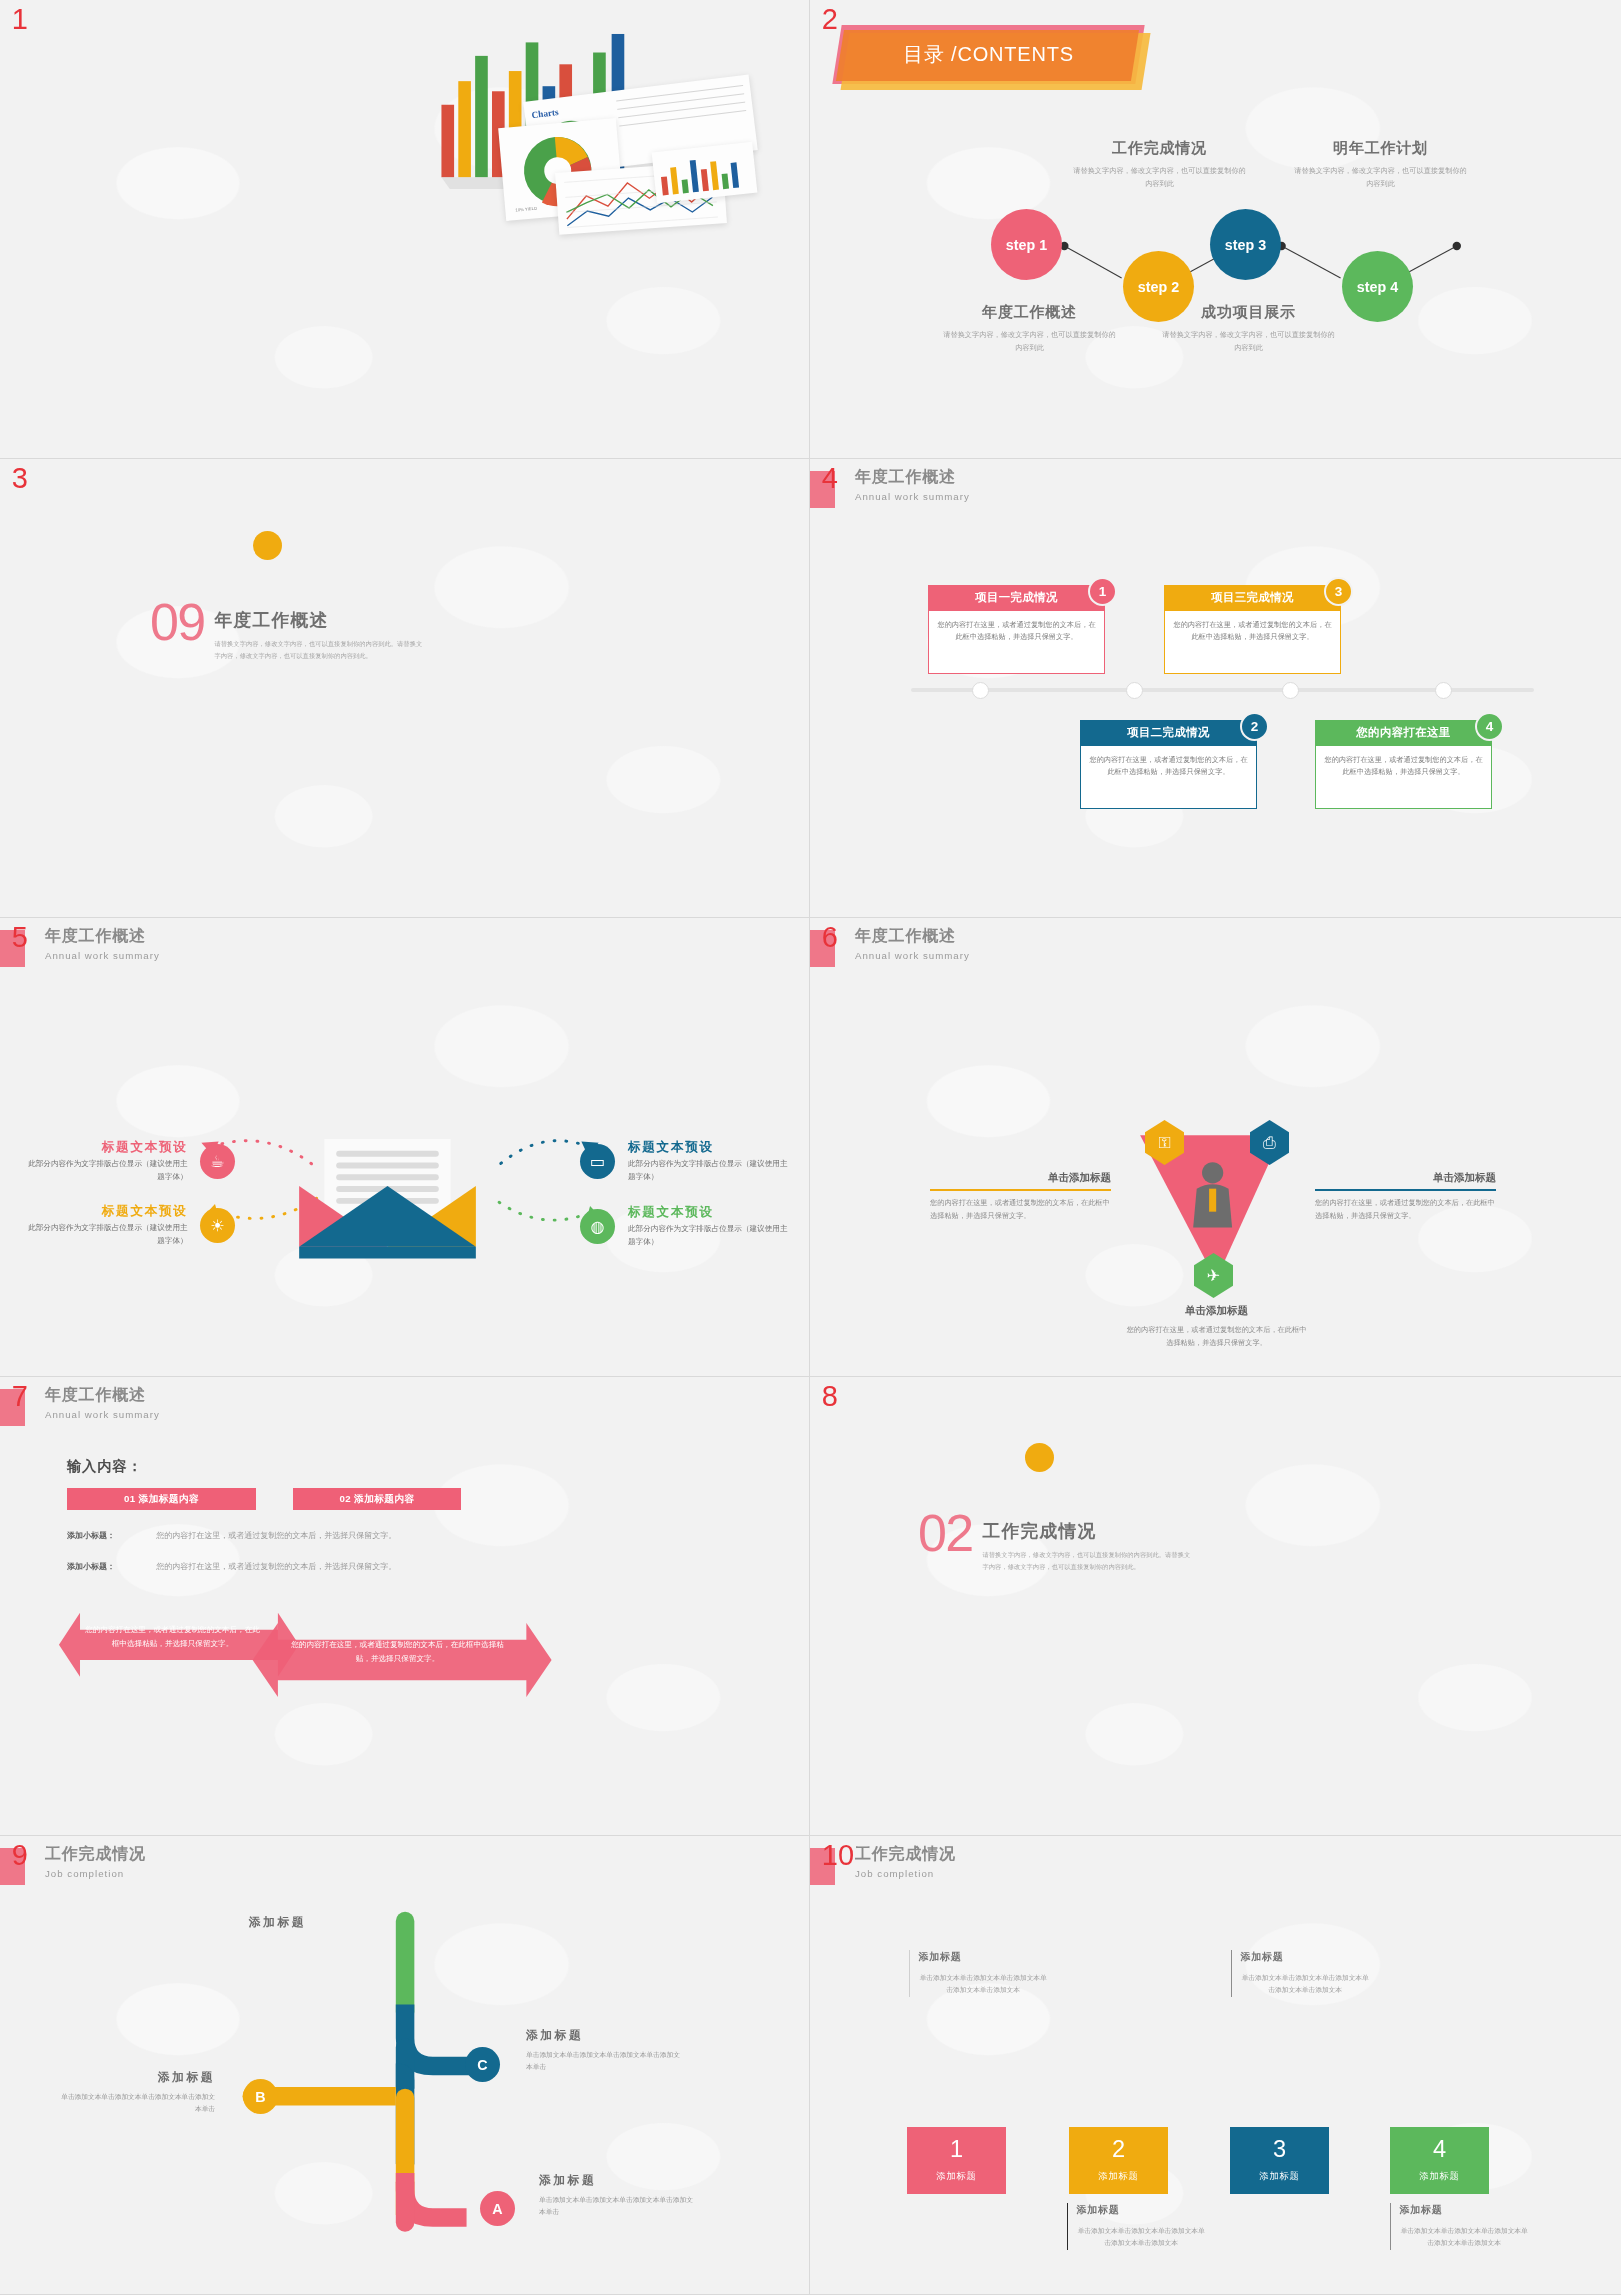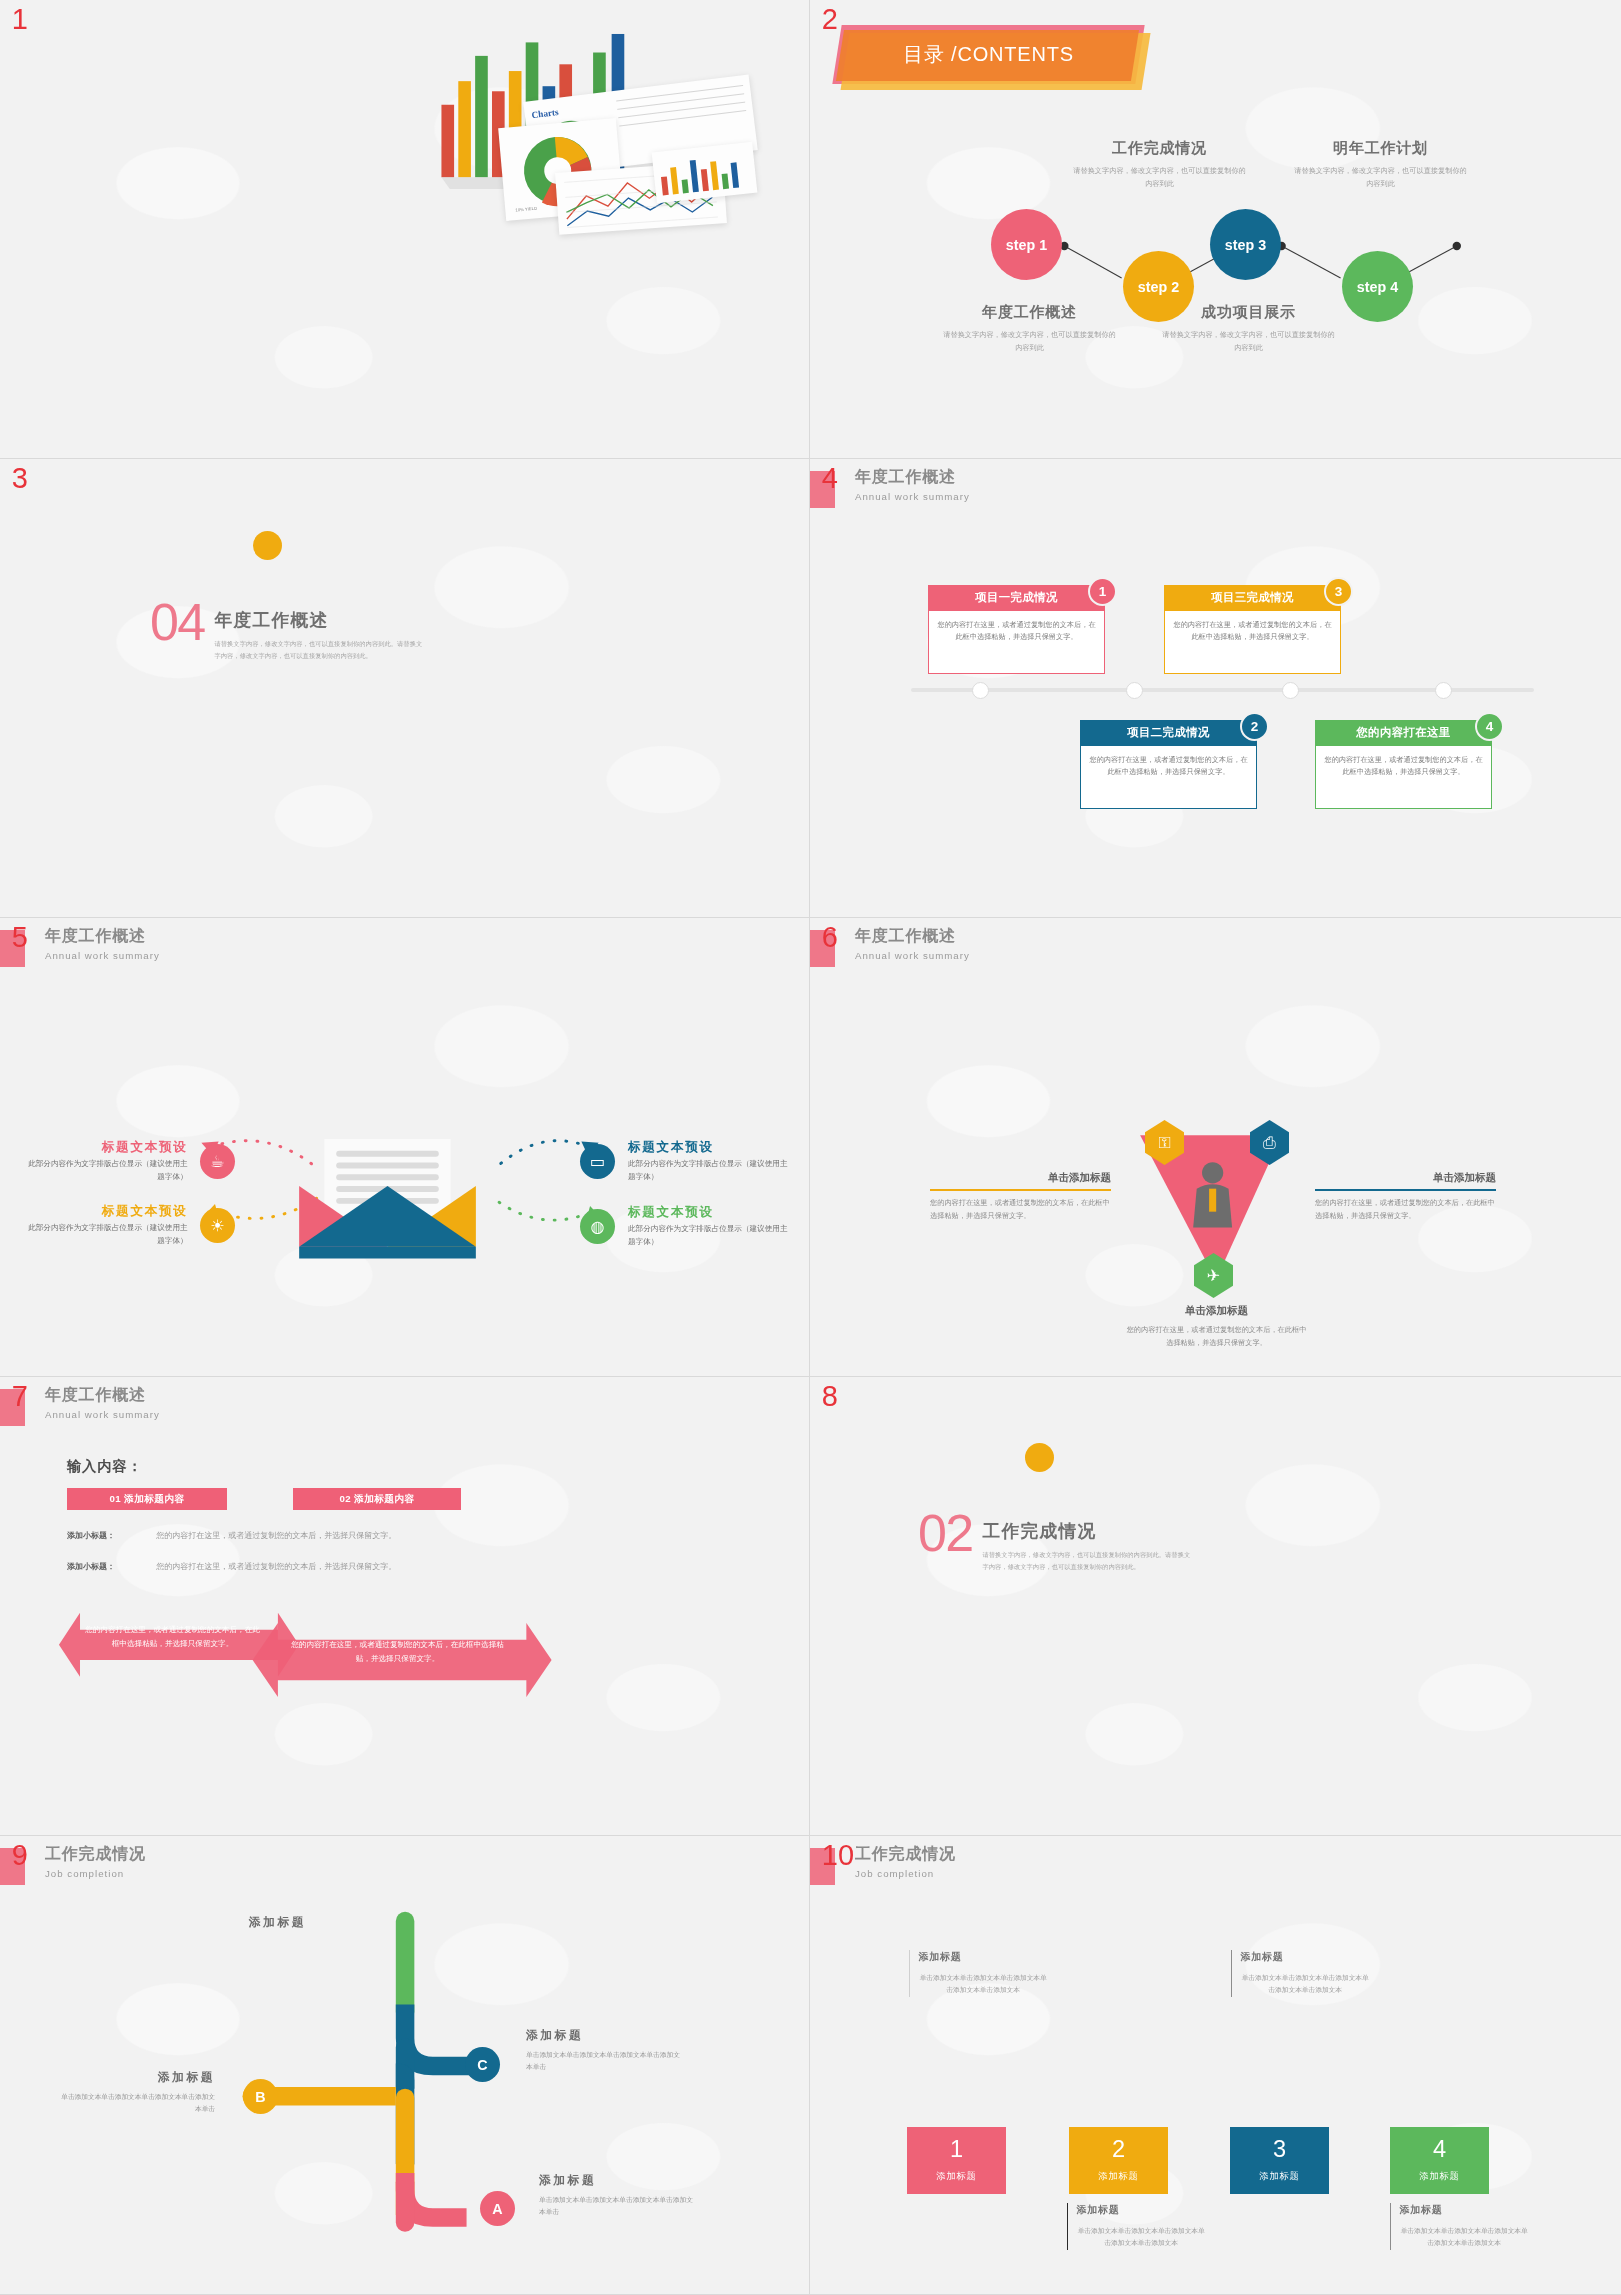--- a/index.html
+++ b/index.html
@@ -250,21 +250,21 @@
       <div class="t">明年工作计划</div>
       <div class="d">请替换文字内容，修改文字内容，也可以直接复制你的内容到此</div>
     </div>
   </div>
 
   <div class="slide">
     <div class="wm"></div>
     <div class="num">3</div>
     <div class="sec-dot" style="left:253px; top:72px;"></div>
     <div class="sec-wrap" style="left:150px; top:142px;">
-      <div class="sec-no">04</div>
+      <div class="sec-no">09</div>
       <div class="sec-txt">
         <div class="t">年度工作概述</div>
         <div class="d">请替换文字内容，修改文字内容，也可以直接复制你的内容到此。请替换文字内容，修改文字内容，也可以直接复制你的内容到此。</div>
       </div>
     </div>
   </div>
 
   <div class="slide">
     <div class="wm"></div>
     <div class="num">4</div>
@@ -427,21 +427,21 @@
     <div class="shead">
       <div class="tab"></div>
       <div class="txt">
         <div class="zh">年度工作概述</div>
         <div class="en">Annual work summary</div>
       </div>
     </div>
 
     <div style="position:absolute;left:67px;top:80px;font-size:14.3px;font-weight:700;color:#4d4d4d;letter-spacing:0.8px;">输入内容：</div>
 
-    <div class="pill" style="left:67px; top:111px; width:160px;">
+    <div class="pill" style="left:67px; top:111px; width:189px;">
       <span>01 添加标题内容</span>
     </div>
     <div class="pill" style="left:293px; top:111px; width:168px;">
       <span>02 添加标题内容</span>
     </div>
 
     <div class="s7-row" style="left:67px; top:153px;">
       <span class="k">添加小标题：</span>
       <span class="v" style="margin-left:39px;">您的内容打在这里，或者通过复制您的文本后，并选择只保留文字。</span>
     </div>

